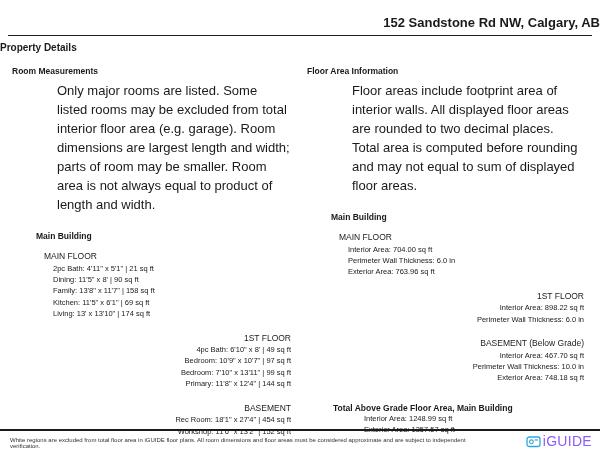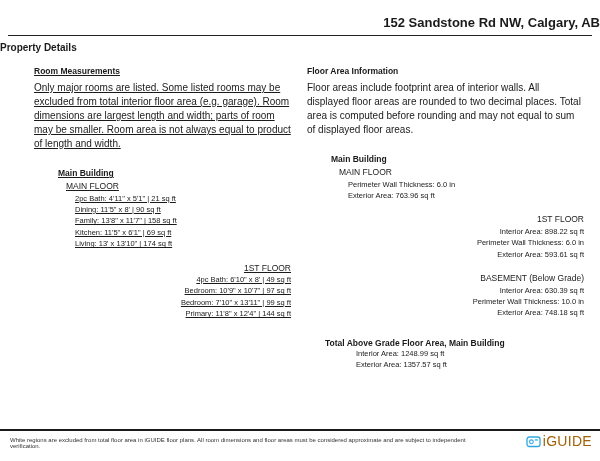--- a/index.html
+++ b/index.html
@@ -24,31 +24,31 @@
     margin: 5px 8px 0 8px;
   }
   .page-subtitle {
     text-align: left;
     font-weight: bold;
     font-size: 10px;
     margin-top: 6px;
   }
   
   .columns { display: flex; margin-top: 13px; }
-  .col-left  { width: 300px; padding-left: 34px; padding-right: 9px; text-decoration: underline; }
+  .col-left  { width: 300px; padding-left: 12px; padding-right: 9px; }
   .col-right { width: 300px; padding-left: 7px;  padding-right: 16px; }
   .section-heading { font-size: 8.5px; font-weight: bold; margin-bottom: 5px; }
-  .section-desc { font-size: 10px; line-height: 14px; }
+  .section-desc { font-size: 13px; line-height: 19px; margin-left: 45px; }
   .building-block { margin-top: 17px; margin-left: 24px; }
   .building-name { font-size: 8.5px; font-weight: bold; }
-  .floor { margin-top: 3px; }
+  .floor { margin-top: 10px; }
   .floor + .floor { margin-top: 13px; text-align: right; }
   .floor-name { font-size: 8.5px; margin-left: 8px; line-height: 11.5px; }
   .detail-line { font-size: 7.5px; margin-left: 17px; line-height: 11.4px; }
-  .total-block { margin-top: 19px; margin-left: 18px; }
+  .total-block { margin-top: 19px; margin-left: 26px; }
   .total-heading { font-size: 8.5px; font-weight: bold; }
   .total-block .detail-line { margin-left: 8px; padding-left: 23px; }
   .total-block .detail-line:first-of-type { margin-top: 2px; }
   
   .footer {
     position: absolute;
     left: 0; right: 0; top: 429px;
     border-top: 2px solid #1a1a1a;
   }
   .footer-inner {
@@ -95,59 +95,64 @@
         <div class="detail-line">Kitchen: 11'5" x 6'1" | 69 sq ft</div>
         <div class="detail-line">Living: 13' x 13'10" | 174 sq ft</div>
       </div>
       <div class="floor">
         <div class="floor-name">1ST FLOOR</div>
         <div class="detail-line">4pc Bath: 6'10" x 8' | 49 sq ft</div>
         <div class="detail-line">Bedroom: 10'9" x 10'7" | 97 sq ft</div>
         <div class="detail-line">Bedroom: 7'10" x 13'11" | 99 sq ft</div>
         <div class="detail-line">Primary: 11'8" x 12'4" | 144 sq ft</div>
       </div>
+      <div class="floor">
+        <div class="floor-name">BASEMENT</div>
+        <div class="detail-line">Rec Room: 18'1" x 27'4" | 454 sq ft</div>
+        <div class="detail-line">Workshop: 11'6" x 13'2" | 152 sq ft</div>
+      </div>
     </div>
   </div>
 
   <div class="col-right">
     <div class="section-heading">Floor Area Information</div>
     <div class="section-desc">Floor areas include footprint area of interior walls. All displayed floor areas are rounded to two decimal places. Total area is computed before rounding and may not equal to sum of displayed floor areas.</div>
     <div class="building-block">
       <div class="building-name">Main Building</div>
       <div class="floor">
         <div class="floor-name">MAIN FLOOR</div>
+        <div class="detail-line">Interior Area: 704.00 sq ft</div>
         <div class="detail-line">Perimeter Wall Thickness: 6.0 in</div>
         <div class="detail-line">Exterior Area: 763.96 sq ft</div>
       </div>
       <div class="floor">
         <div class="floor-name">1ST FLOOR</div>
         <div class="detail-line">Interior Area: 898.22 sq ft</div>
         <div class="detail-line">Perimeter Wall Thickness: 6.0 in</div>
-        <div class="detail-line">Exterior Area: 593.61 sq ft</div>
       </div>
       <div class="floor">
         <div class="floor-name">BASEMENT (Below Grade)</div>
-        <div class="detail-line">Interior Area: 630.39 sq ft</div>
+        <div class="detail-line">Interior Area: 467.70 sq ft</div>
         <div class="detail-line">Perimeter Wall Thickness: 10.0 in</div>
         <div class="detail-line">Exterior Area: 748.18 sq ft</div>
       </div>
     </div>
     <div class="total-block">
       <div class="total-heading">Total Above Grade Floor Area, Main Building</div>
       <div class="detail-line">Interior Area: 1248.99 sq ft</div>
       <div class="detail-line">Exterior Area: 1357.57 sq ft</div>
     </div>
   </div>
 
 </div>
 
 <div class="footer">
   <div class="footer-inner">
     <div class="disclaimer">White regions are excluded from total floor area in iGUIDE floor plans. All room dimensions and floor areas must be considered approximate and are subject to independent verification.</div>
-    <div class="logo" style="color:#a16207;">
+    <div class="logo" style="color:#8b5cf6;">
       <svg class="logo-mark" width="15" height="13" viewBox="0 0 15 13">
         <rect x="1" y="2" width="13" height="9.5" rx="2.2" fill="none" stroke="#2FA8DF" stroke-width="1.3"></rect>
         <circle cx="5.4" cy="6.8" r="1.9" fill="none" stroke="#2FA8DF" stroke-width="1.1"></circle>
         <rect x="8.8" y="4.3" width="3" height="1.3" fill="#2FA8DF"></rect>
       </svg>
       <span class="logo-text">iGUIDE</span>
     </div>
   </div>
 </div>
 

